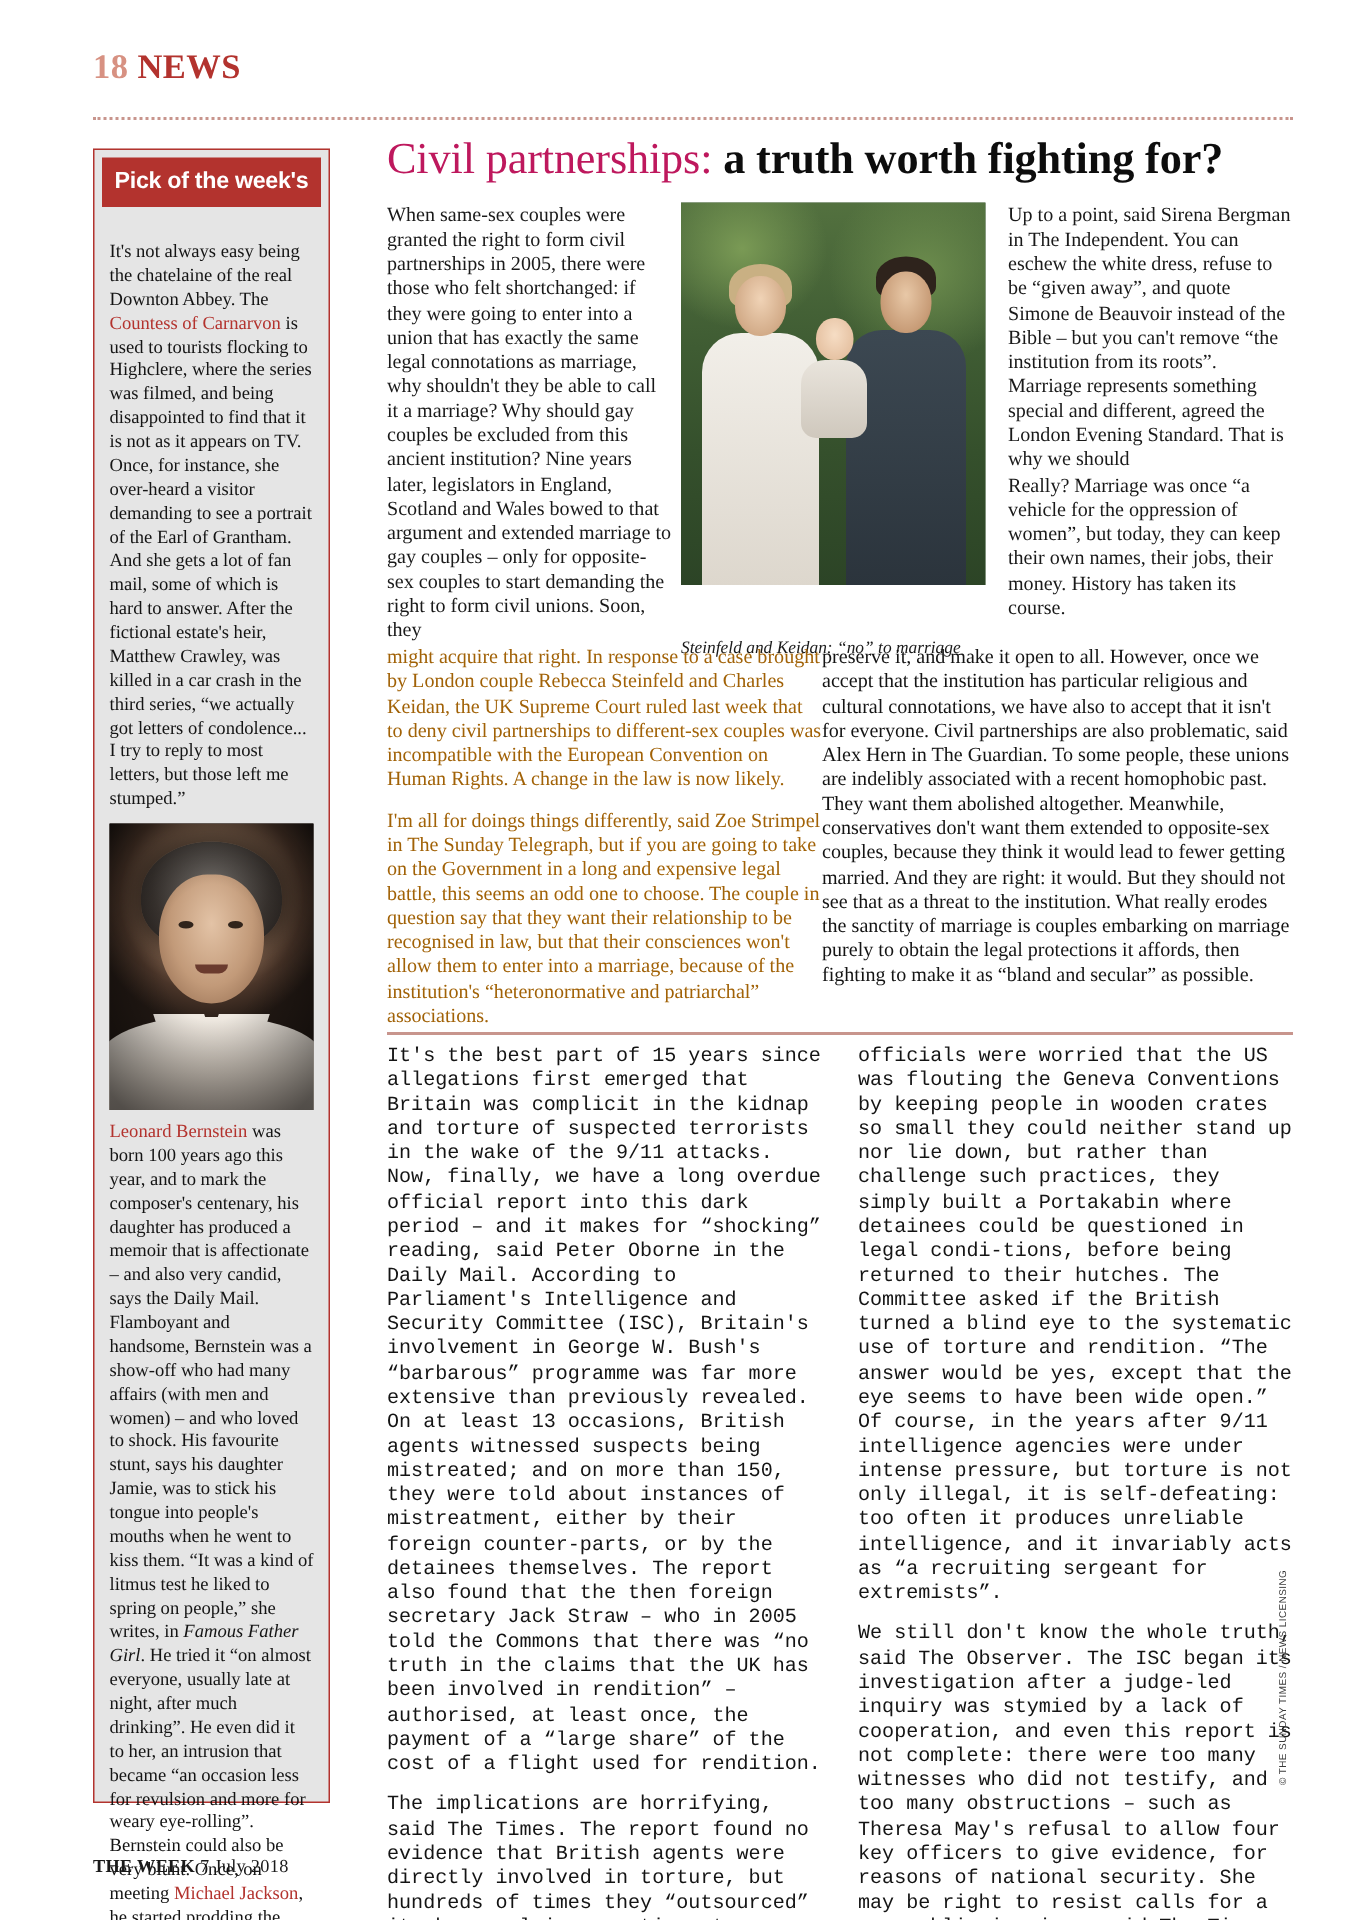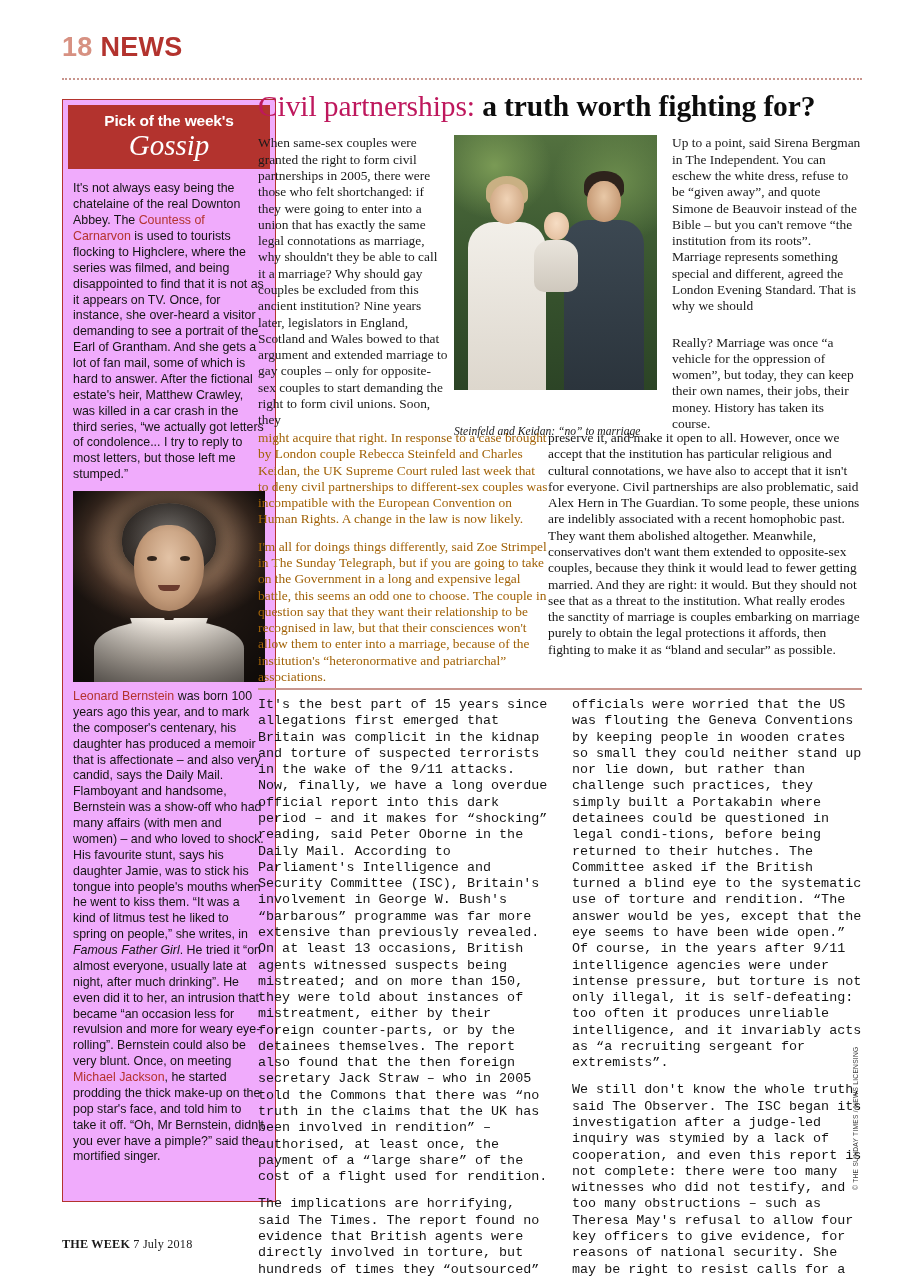--- a/index.html
+++ b/index.html
@@ -22,22 +22,22 @@
 
   
   .masthead {
     position: absolute;
     left: 62px; top: 30px;
     width: 800px; height: 46px;
   }
   .folio {
     position: absolute;
     left: 0; top: 2px;
-    font-family: Liberation Sans, sans-serif;
-    font-size: 27px;
+    font-family: Liberation Serif, serif;
+    font-size: 23px;
     font-weight: bold;
     letter-spacing: .3px;
     color: #b3332e;
   }
   .folio .num { color: #d79182; }
   .section-title {
     position: absolute;
     left: 0; right: 0; top: -2px;
     text-align: center;
     font-family: "Liberation Serif", serif;
@@ -50,23 +50,23 @@
     position: absolute;
     left: 62px; top: 78px;
     width: 800px; height: 0;
     border-top: 2px dotted #c8958d;
   }
 
   
   .gossip-box {
     position: absolute;
     left: 62px; top: 99px;
-    width: 214px;
+    width: 158px;
     height: 1103px;
-    background: #f0abfc;
+    background: #e5e5e5;
     border: 1px solid #b3332e;
     padding: 5px 5px 6px 5px;
   }
   .gossip-head {
     background: #b3332e;
     color: #ffffff;
     text-align: center;
     padding: 7px 4px 9px 4px;
   }
   .gossip-head .l1 {
@@ -77,25 +77,25 @@
     line-height: 1.1;
   }
   .gossip-head .l2 {
     font-family: "Liberation Serif", serif;
     font-style: italic;
     font-size: 29px;
     line-height: 1.05;
     margin-top: 1px;
   }
   .gossip-body {
-    font-family: Liberation Sans, sans-serif;
+    font-family: Liberation Serif, serif;
     font-size: 12.4px;
     line-height: 1.28;
     color: #141414;
-    padding: 12px 5px 0 5px;
+    padding: 22px 5px 0 5px;
     text-align: left;
   }
   .gossip-body p { margin: 0 0 0 0; }
   .hl { color: #b3332e; }
   .it { font-style: italic; }
 
   
   .bern-photo {
     margin: 8px 5px 0 5px;
     height: 191px;
@@ -255,21 +255,21 @@
     color: #1a1a1a;
     padding-top: 7px;
     text-align: left;
     margin-top: 28px;
   }
   .a1-c3 {
     position: absolute; left: 414px; top: 0;
     width: 190px;
     font-size: 13.4px; line-height: 1.215;
   }
-  .a1 p { margin: 0 0 20px 0; }
+  .a1 p { margin: 0 0 1px 0; }
 
   
   .a2 { position: absolute; left: 258px; top: 697px; width: 604px; }
   .a2-cols {
     column-count: 2; column-gap: 24px;
     font-size: 13.4px; line-height: 1.215;
     font-family: Liberation Mono, monospace;
     color: #141414;
   }
   .a2-cols p { margin: 0 0 11px 0; }
@@ -305,21 +305,20 @@
 <div class="page">
 
   <div class="masthead">
     <div class="folio"><span class="num">18</span> <span>NEWS</span></div>
   </div>
   <div class="masthead-rule"></div>
 
   <div class="gossip-box">
     <div class="gossip-head">
       <div class="l1">Pick of the week's</div>
-      <div class="l2">Gossip</div>
     </div>
 
     <div class="gossip-body">
       <p><span>It's not always easy being the chatelaine of the real Downton Abbey. The </span><span class="hl">Countess of Carnarvon</span><span> is used to tourists flocking to Highclere, where the series was filmed, and being disappointed to find that it is not as it appears on TV. Once, for instance, she over-heard a visitor demanding to see a portrait of the Earl of Grantham. And she gets a lot of fan mail, some of which is hard to answer. After the fictional estate's heir, Matthew Crawley, was killed in a car crash in the third series, “we actually got letters of condolence... I try to reply to most letters, but those left me stumped.”</span></p>
     </div>
 
     <div class="bern-photo">
       <div class="bg"></div>
       <div class="hair"></div>
       <div class="face"></div>

